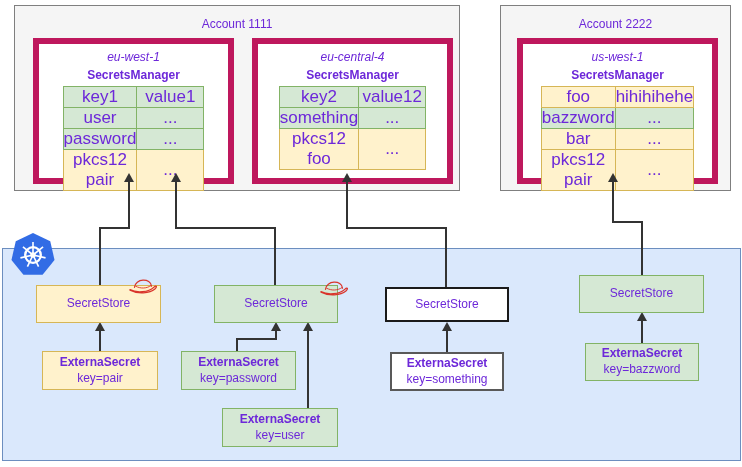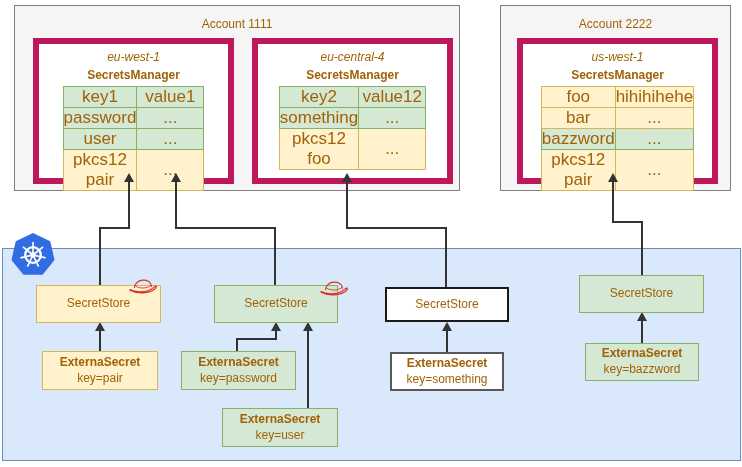--- a/index.html
+++ b/index.html
@@ -1,18 +1,18 @@
 <!DOCTYPE html>
 <html><head>
 <meta charset="utf-8">
 <style>
   html,body{margin:0;padding:0;background:#ffffff;}
   .canvas{
     position:relative;width:742px;height:467px;background:#ffffff;overflow:hidden;
-    font-family:"Liberation Sans",sans-serif;font-size:12px;color:#a16207;
+    font-family:"Liberation Sans",sans-serif;font-size:12px;color:#6d28d9;
   }
   
   .account{position:absolute;background:#f5f5f5;border:1px solid #7f7f7f;}
   .account-title{position:absolute;top:11px;left:0;width:100%;text-align:center;}
   
   .region{position:absolute;background:#ffffff;border:6px solid #be185d;text-align:center;z-index:2;}
   .region-name{margin-top:6px;font-style:italic;}
   .region-service{margin-top:4px;font-weight:bold;}
   table.secret{border-collapse:collapse;margin:4px auto 0;}
   table.secret td{width:66px;height:17px;padding:0;text-align:center;font-size:17px;}
@@ -49,25 +49,25 @@
   <div class="region" style="left:33px;top:38px;width:189px;height:134px;">
     <div class="region-name">eu-west-1</div>
     <div class="region-service">SecretsManager</div>
     <table class="secret">
       <tbody>
           <tr>
         <td class="green">key1</td>
         <td class="green">value1</td>
       </tr>
       <tr>
+        <td class="green">user</td>
+        <td class="green">...</td>
+      </tr>
+      <tr>
         <td class="green">password</td>
-        <td class="green">...</td>
-      </tr>
-      <tr>
-        <td class="green">user</td>
         <td class="green">...</td>
       </tr>
       <tr>
         <td class="yellow">pkcs12 pair</td>
         <td class="yellow">...</td>
       </tr>
     </tbody>
       </table>
   </div>
 
@@ -95,26 +95,26 @@
   <div class="region" style="left:517px;top:38px;width:189px;height:134px;">
     <div class="region-name">us-west-1</div>
     <div class="region-service">SecretsManager</div>
     <table class="secret">
       <tbody>
           <tr>
         <td class="yellow">foo</td>
         <td class="yellow">hihihihehe</td>
       </tr>
       <tr>
+        <td class="green">bazzword</td>
+        <td class="green">...</td>
+      </tr>
+      <tr>
         <td class="yellow">bar</td>
         <td class="yellow">...</td>
-      </tr>
-      <tr>
-        <td class="green">bazzword</td>
-        <td class="green">...</td>
       </tr>
       <tr>
         <td class="yellow">pkcs12 pair</td>
         <td class="yellow">...</td>
       </tr>
     </tbody>
       </table>
   </div>
 
   <div class="cluster"></div>

